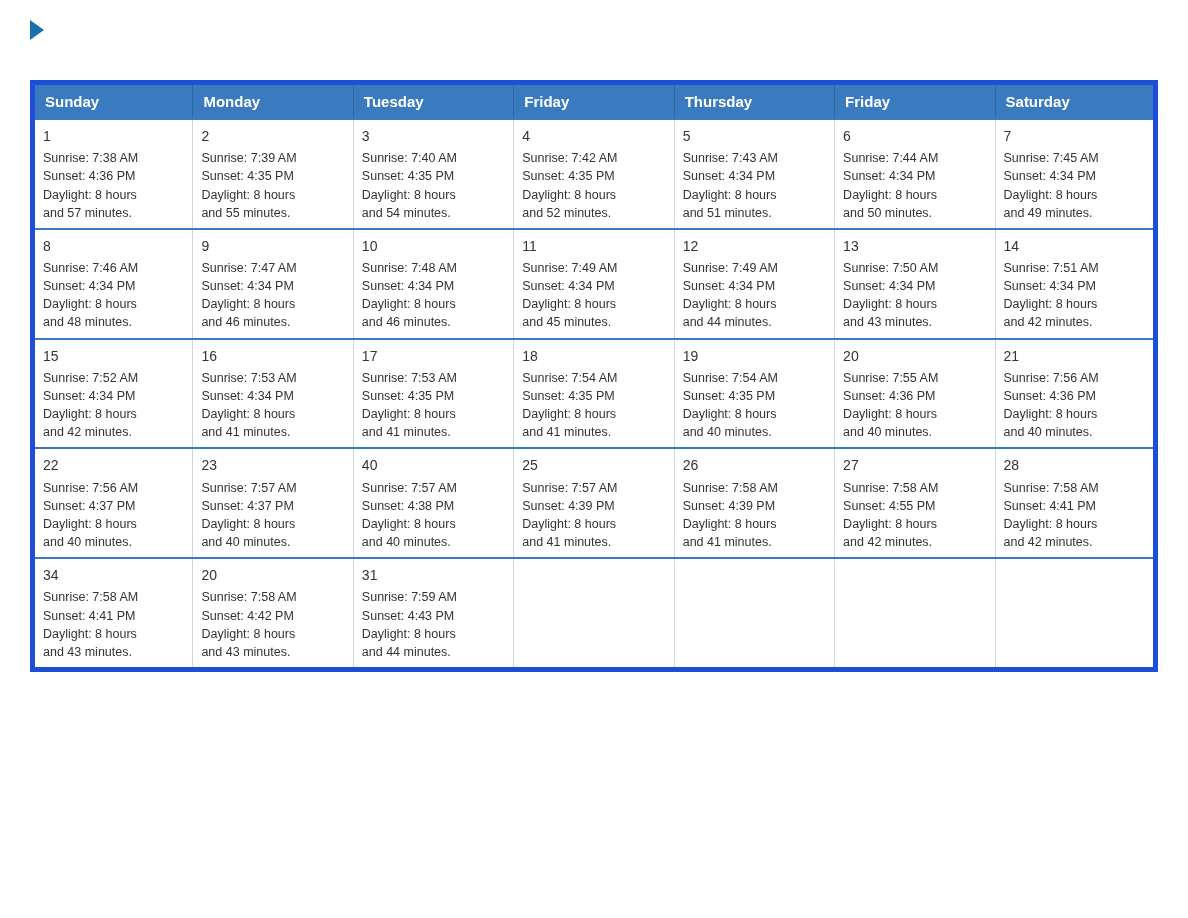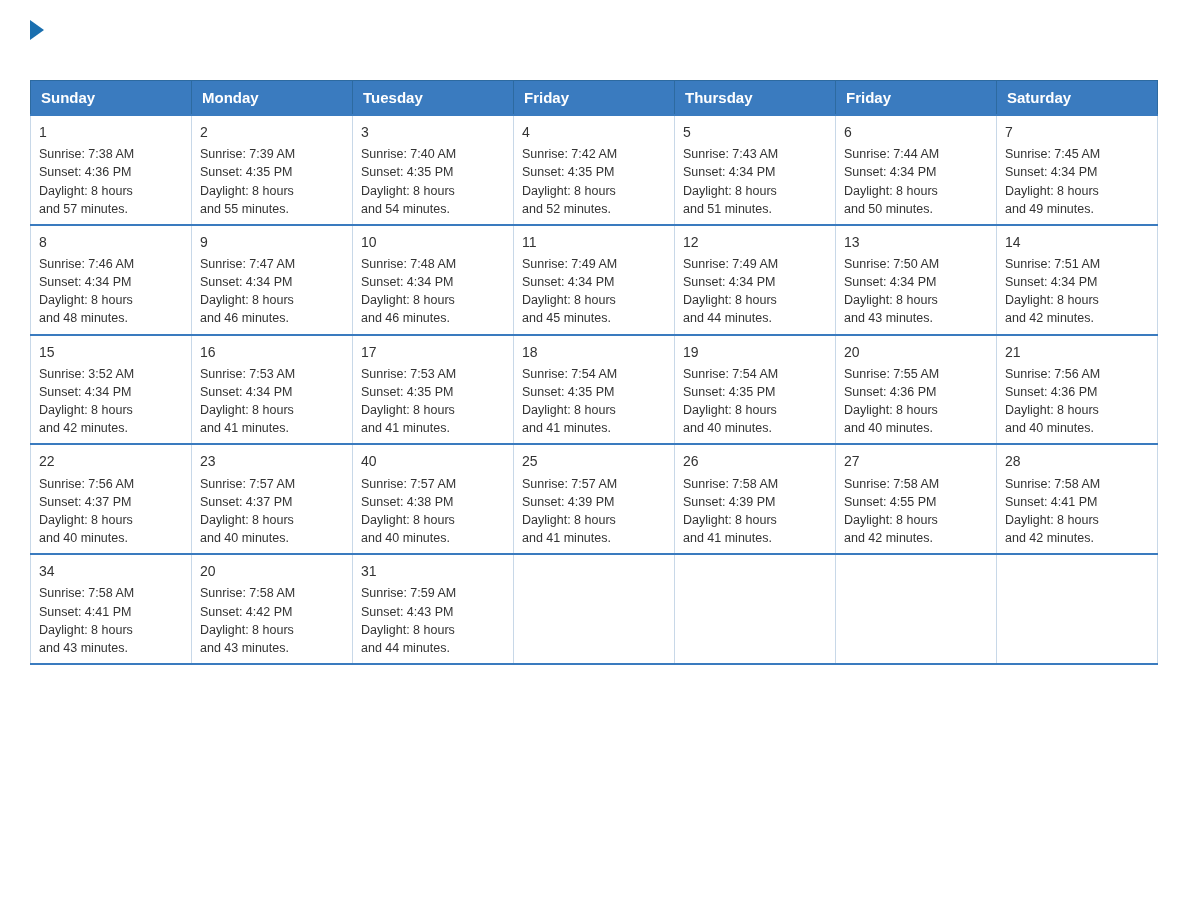--- a/index.html
+++ b/index.html
@@ -59,21 +59,21 @@
       line-height: 1.1;
     }
     .location {
       font-size: 22px;
       color: #555;
       margin-top: 4px;
     }
     .calendar {
       width: 100%;
       border-collapse: collapse;
-      border: 1px solid #1d4ed8;
+      border: 5px solid #1d4ed8;
       margin-top: 40px;
     }
     .calendar th {
       background-color: #3a7bbf;
       color: #fff;
       font-size: 15px;
       font-weight: bold;
       padding: 8px 10px;
       text-align: left;
       border: 1px solid #2d6aa0;
@@ -220,21 +220,21 @@
         <td>
           <span class="day-num">14</span>
           <span class="day-info">Sunrise: 7:51 AM</span><br>
           <span class="day-info">Sunset: 4:34 PM</span><br>
           <span class="day-info">Daylight: 8 hours<br>and 42 minutes.</span>
         </td>
       </tr>
       <tr>
         <td>
           <span class="day-num">15</span>
-          <span class="day-info">Sunrise: 3:52 AM</span><br>
+          <span class="day-info">Sunrise: 7:52 AM</span><br>
           <span class="day-info">Sunset: 4:34 PM</span><br>
           <span class="day-info">Daylight: 8 hours<br>and 42 minutes.</span>
         </td>
         <td>
           <span class="day-num">16</span>
           <span class="day-info">Sunrise: 7:53 AM</span><br>
           <span class="day-info">Sunset: 4:34 PM</span><br>
           <span class="day-info">Daylight: 8 hours<br>and 41 minutes.</span>
         </td>
         <td>

